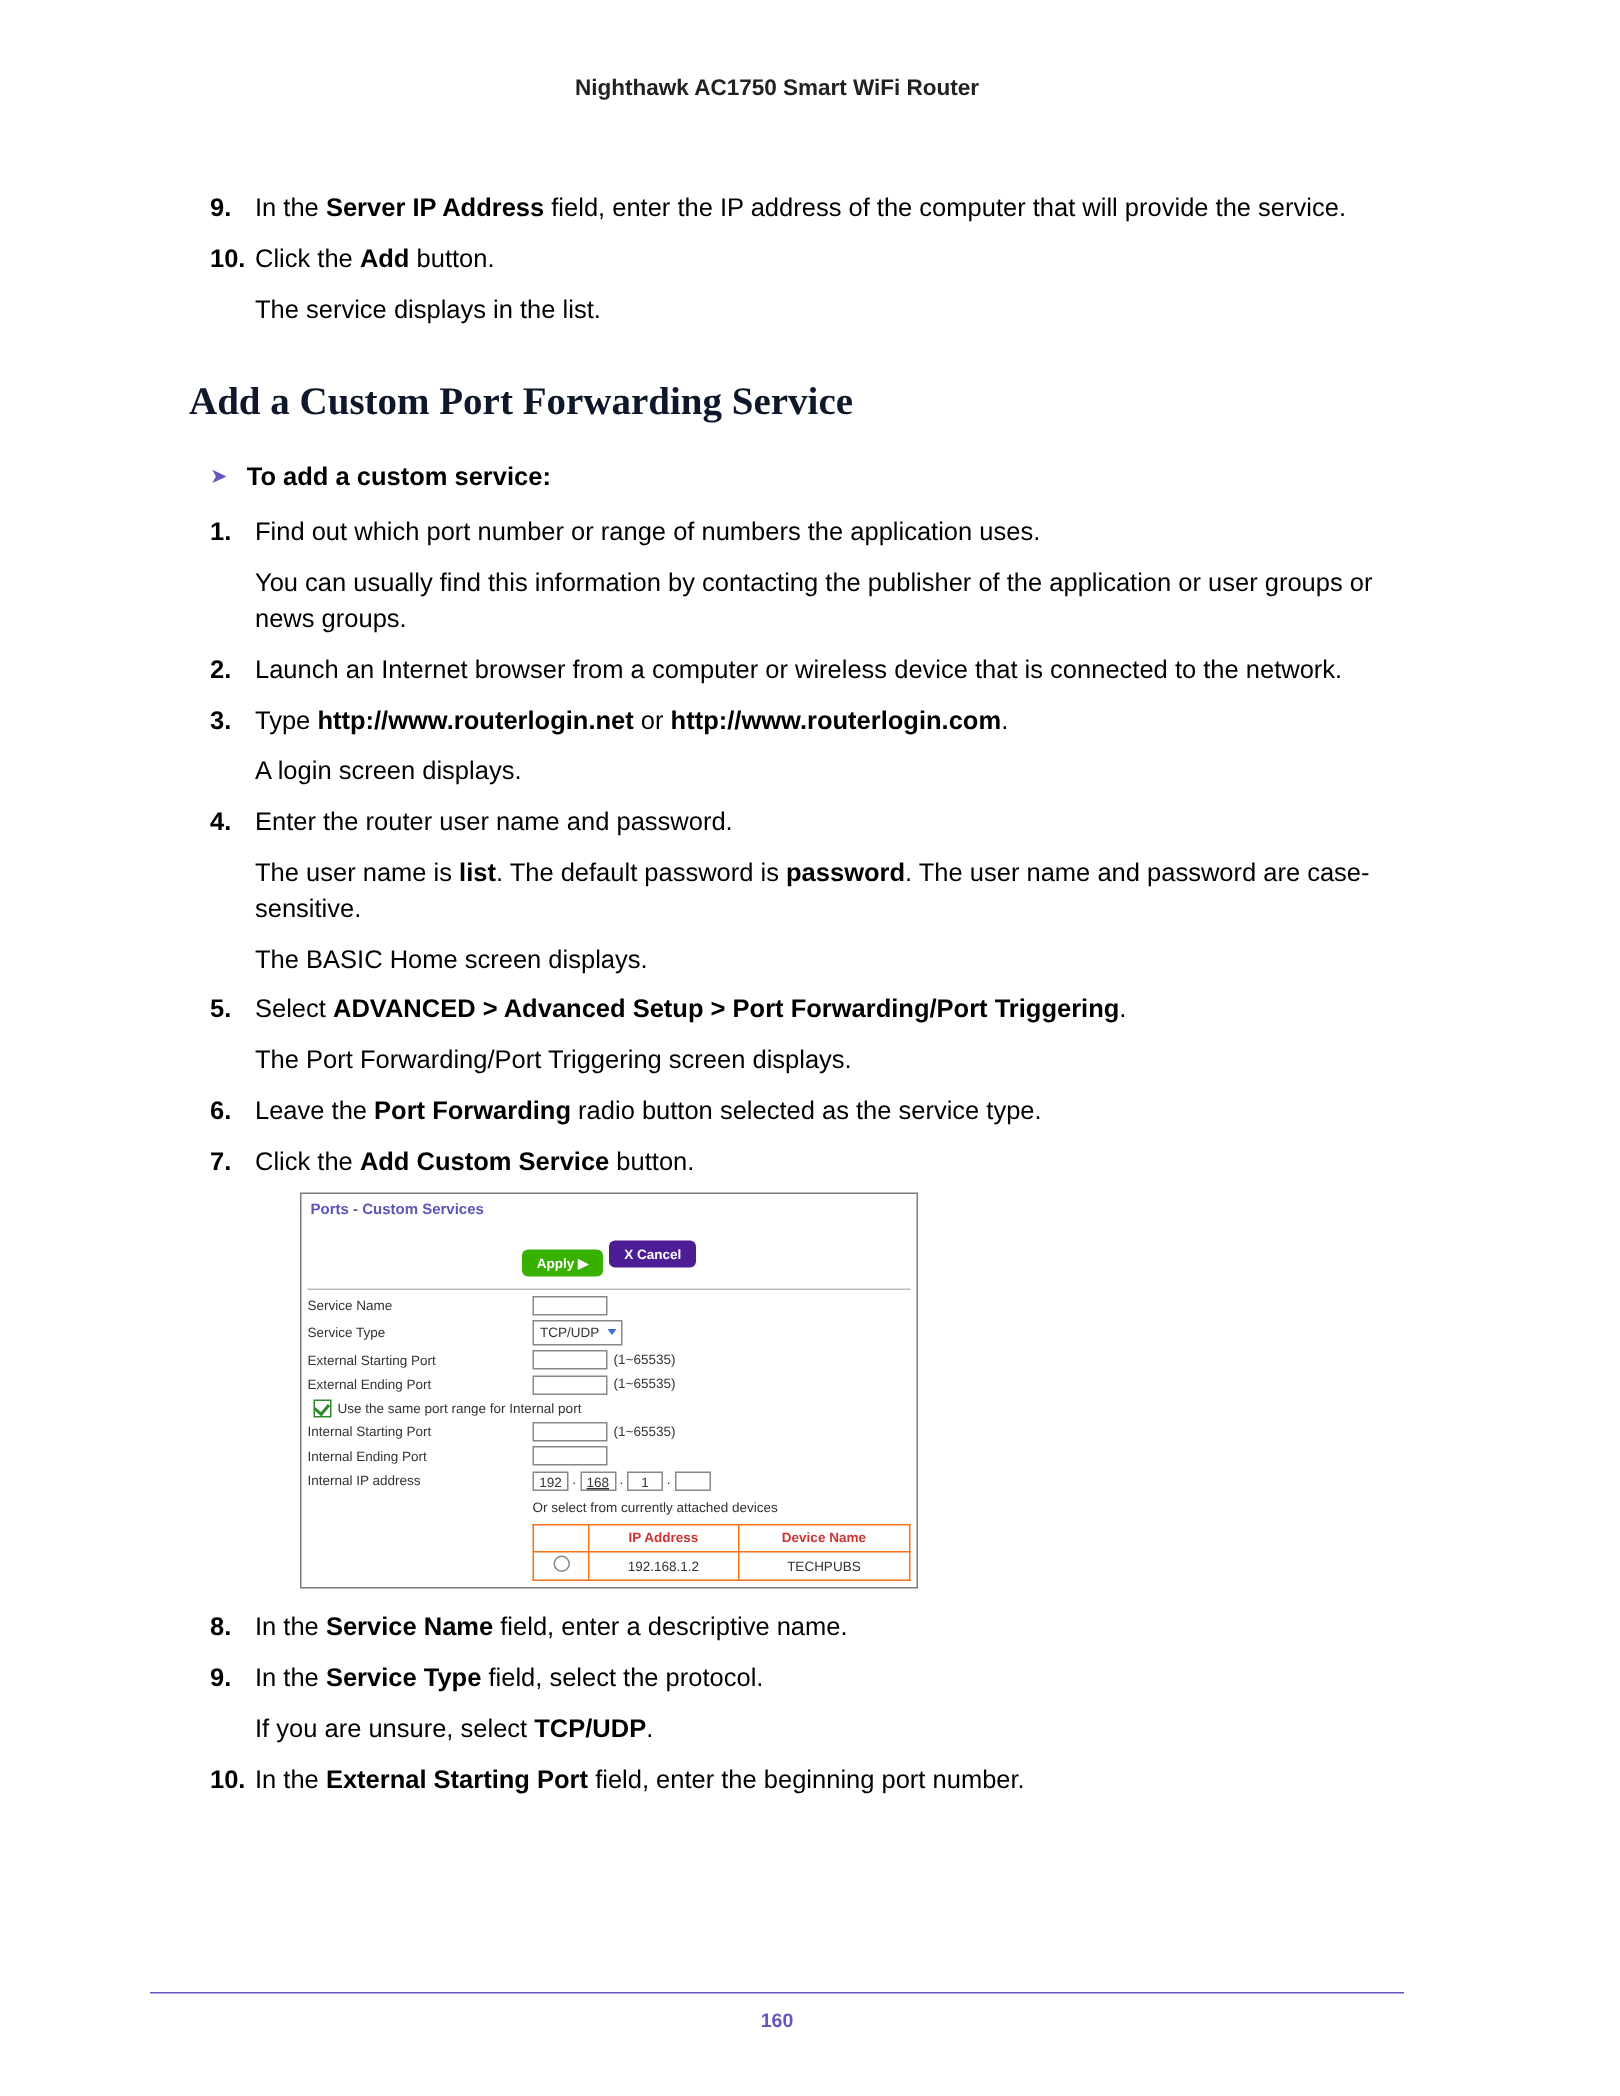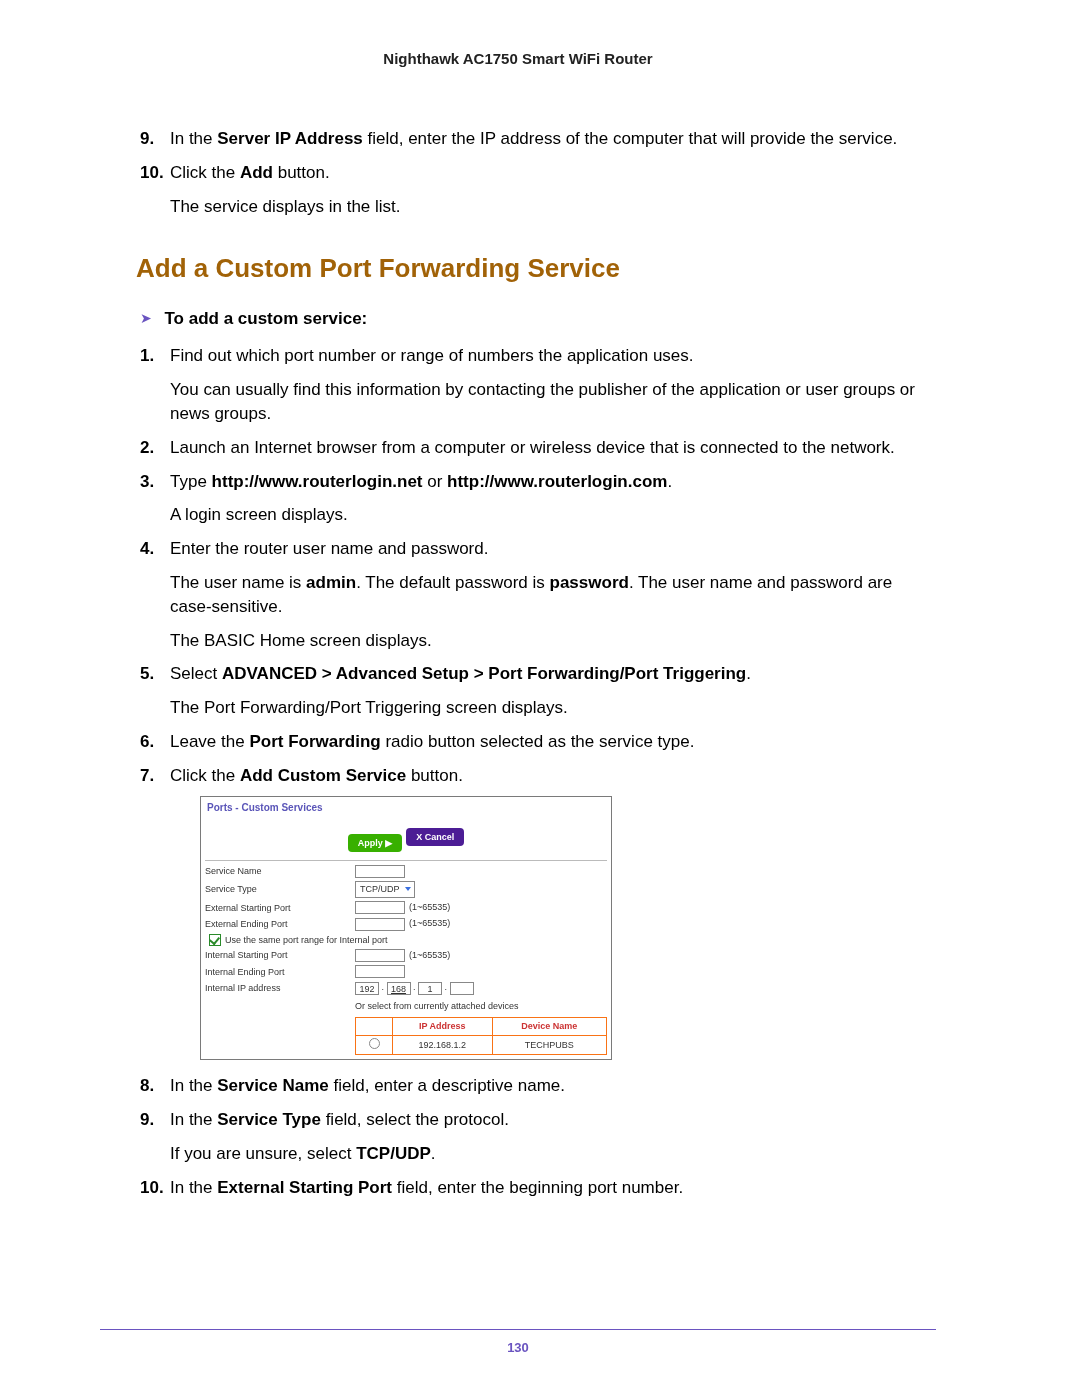--- a/index.html
+++ b/index.html
@@ -39,25 +39,25 @@
   ol.main-list > li .num {
     position: absolute;
     left: 0;
     top: 0;
     font-weight: bold;
   }
   ol.main-list > li .sub {
     margin-top: 10px;
   }
   .section-heading {
-    color: #a16207;
+    color: #0f172a;
     font-size: 26px;
     font-weight: bold;
-    margin: 35px 0 25px 36px;
-    font-family: Liberation Sans, sans-serif;
+    margin: 35px 0 25px 26px;
+    font-family: Liberation Serif, serif;
   }
   .intro-line {
     margin: 0 0 15px 40px;
     font-size: 17px;
   }
   .intro-line .triangle {
     color: #6a54c0;
     font-size: 14px;
     display: inline-block;
     margin-right: 8px;
@@ -212,21 +212,21 @@
 
   <div class="intro-line">
     <span class="triangle">➤</span>
     <span class="intro-text">To add a custom service:</span>
   </div>
 
   <ol class="main-list" id="steps-list">
       <li><span class="num">1.</span><span>Find out which port number or range of numbers the application uses.</span><div class="sub">You can usually find this information by contacting the publisher of the application or user groups or news groups.</div></li>
       <li><span class="num">2.</span><span>Launch an Internet browser from a computer or wireless device that is connected to the network.</span></li>
       <li><span class="num">3.</span><span>Type <span class="bold">http://www.routerlogin.net</span> or <span class="bold">http://www.routerlogin.com</span>.</span><div class="sub">A login screen displays.</div></li>
-      <li><span class="num">4.</span><span>Enter the router user name and password.</span><div class="sub">The user name is <span class="bold">admin</span>. The default password is <span class="bold">password</span>. The user name and password are case-sensitive.</div><div class="sub">The BASIC Home screen displays.</div></li>
+      <li><span class="num">4.</span><span>Enter the router user name and password.</span><div class="sub">The user name is <span class="bold">list</span>. The default password is <span class="bold">password</span>. The user name and password are case-sensitive.</div><div class="sub">The BASIC Home screen displays.</div></li>
       <li><span class="num">5.</span><span>Select <span class="bold">ADVANCED &gt; Advanced Setup &gt; Port Forwarding/Port Triggering</span>.</span><div class="sub">The Port Forwarding/Port Triggering screen displays.</div></li>
       <li><span class="num">6.</span><span>Leave the <span class="bold">Port Forwarding</span> radio button selected as the service type.</span></li>
       <li><span class="num">7.</span><span>Click the <span class="bold">Add Custom Service</span> button.</span><div class="shot">
           <div class="shot-title">Ports - Custom Services</div>
           <div class="shot-btnrow"><span class="shot-btn btn-apply">Apply ▶</span><span class="shot-btn btn-cancel">X Cancel</span></div>
           <hr class="shot-hr">
           <div class="shot-grid">
             <div class="shot-label">Service Name</div>
             <div><span class="shot-input w50"></span></div>
             <div class="shot-label">Service Type</div>
@@ -262,14 +262,14 @@
               </table>
             </div>
           </div>
         </div></li>
       <li><span class="num">8.</span><span>In the <span class="bold">Service Name</span> field, enter a descriptive name.</span></li>
       <li><span class="num">9.</span><span>In the <span class="bold">Service Type</span> field, select the protocol.</span><div class="sub">If you are unsure, select <span class="bold">TCP/UDP</span>.</div></li>
       <li><span class="num">10.</span><span>In the <span class="bold">External Starting Port</span> field, enter the beginning port number.</span></li>
     </ol>
 
   <hr class="footer-rule">
-  <div class="footer-page">130</div>
+  <div class="footer-page">160</div>
 </div>
 
 </body></html>

